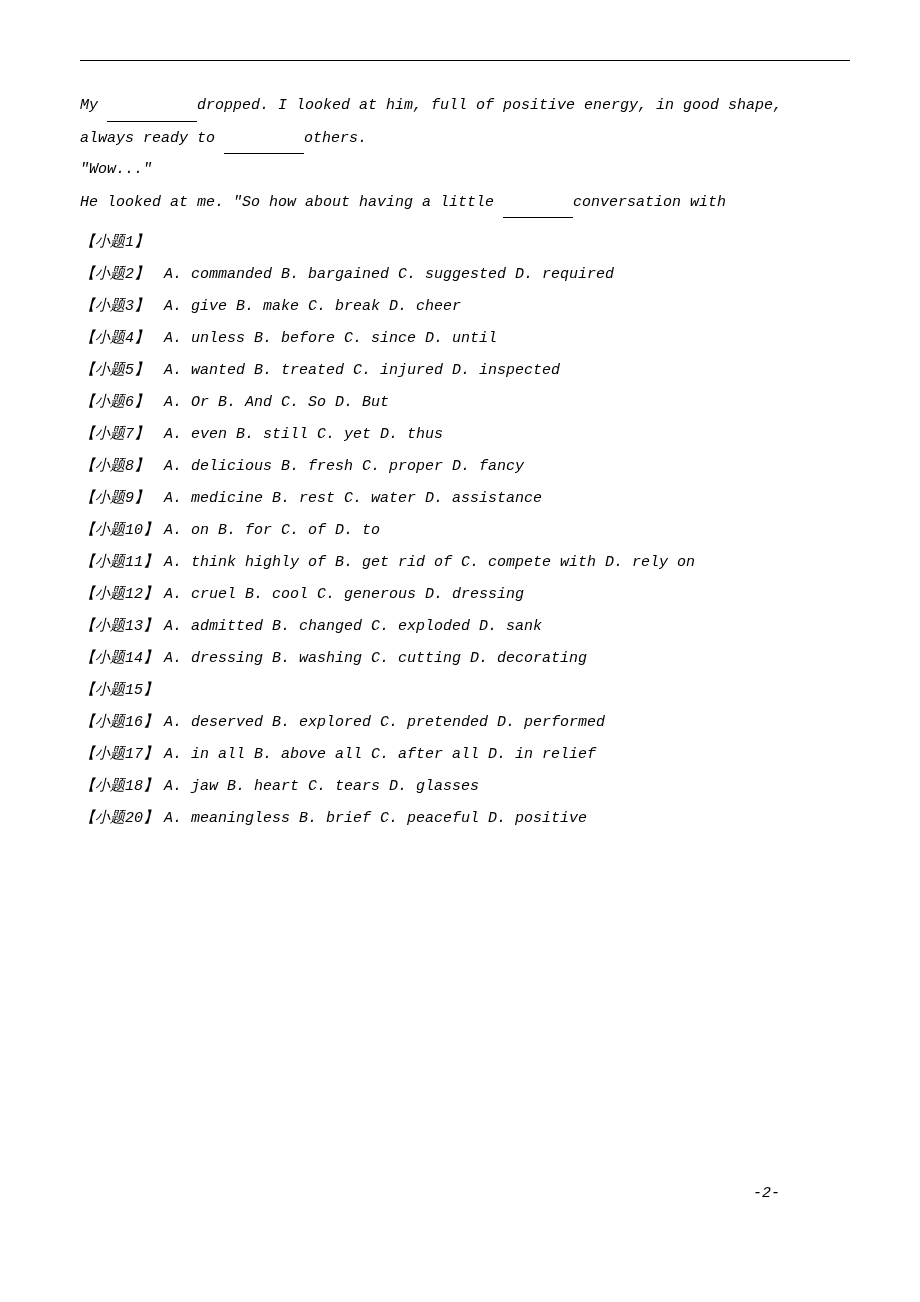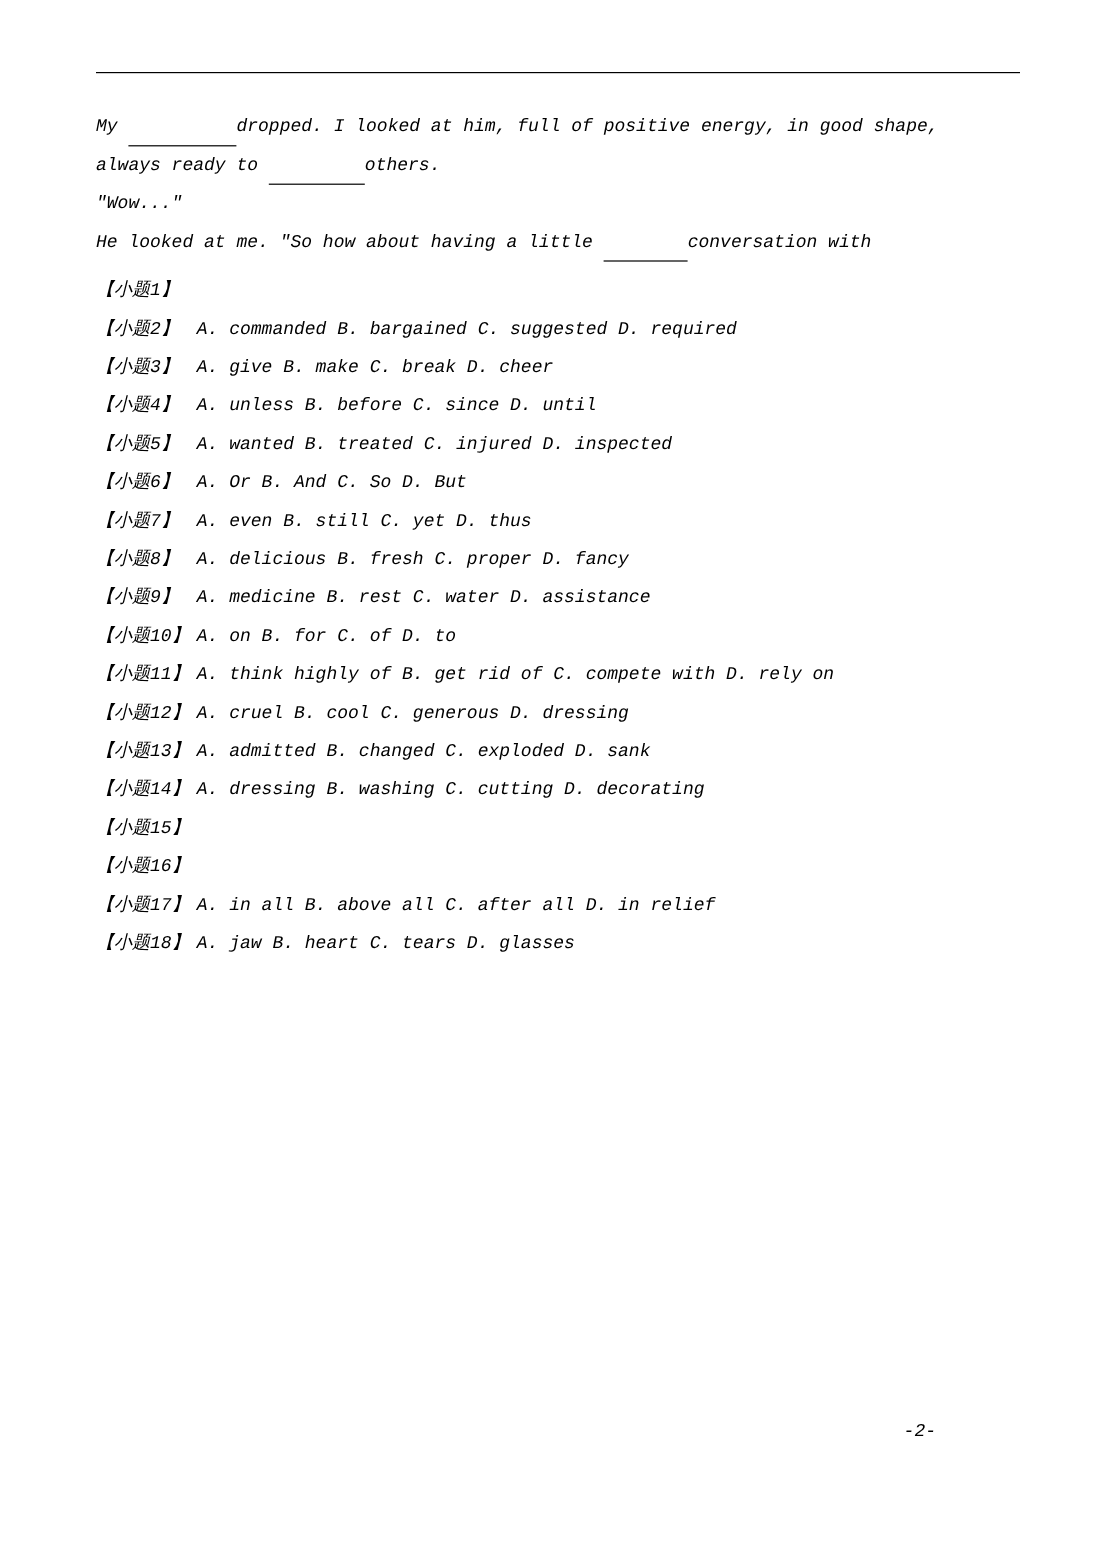--- a/index.html
+++ b/index.html
@@ -148,25 +148,30 @@
       </div>
       <div class="question-row">
         <span class="q-label">【小题14】</span>
         <span class="q-options">A. dressing     B. washing  C. cutting  D. decorating</span>
       </div>
       <div class="question-row">
         <span class="q-label">【小题15】</span>
       </div>
       <div class="question-row">
         <span class="q-label">【小题16】</span>
+        <span class="q-options">A. deserved B. explored     C. pretended    D. performed</span>
       </div>
       <div class="question-row">
         <span class="q-label">【小题17】</span>
         <span class="q-options">A. in all   B. above all    C. after all    D. in relief</span>
       </div>
       <div class="question-row">
         <span class="q-label">【小题18】</span>
         <span class="q-options">A. jaw  B. heart    C. tears    D. glasses</span>
       </div>
+      <div class="question-row">
+        <span class="q-label">【小题20】</span>
+        <span class="q-options">A. meaningless  B. brief    C. peaceful D. positive</span>
+      </div>
     </div>
 
   <div class="page-num">-2-</div>
 </div>
 
 </body></html>

